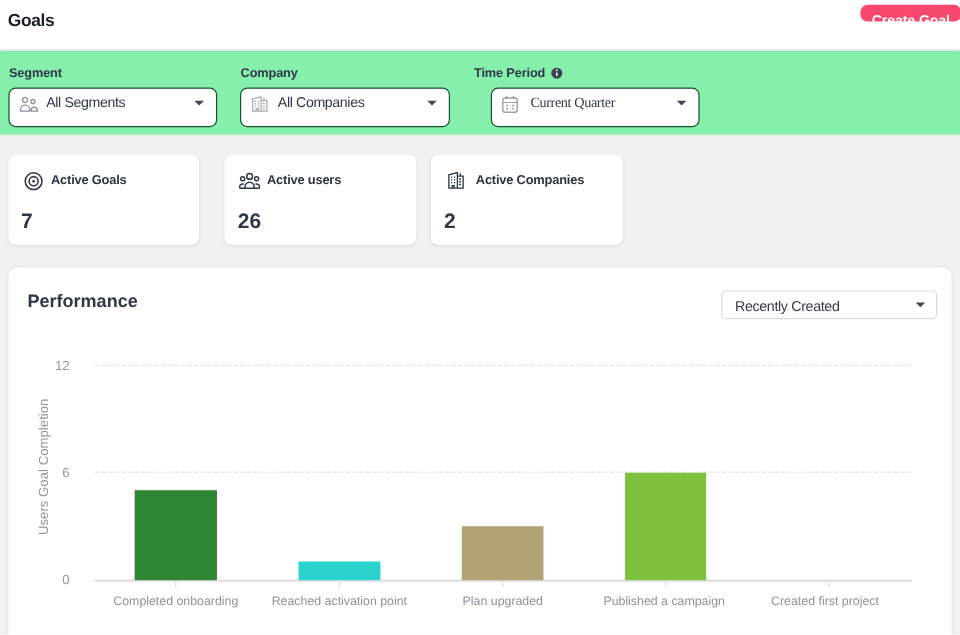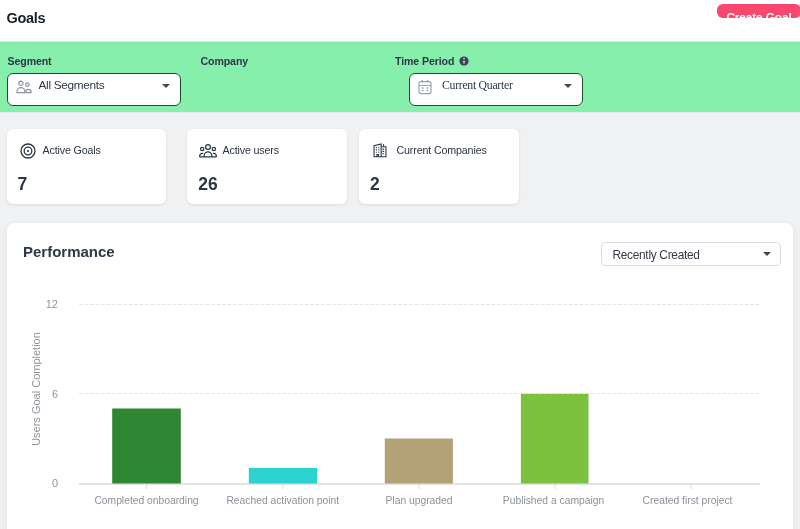--- a/index.html
+++ b/index.html
@@ -18,21 +18,21 @@
   .fbox { position:absolute; top:31.1px; height:33px; background:#fff; border:1px solid #14532d; border-radius:6px; }
   .fbox .txt { position:absolute; left:30.5px; top:0; line-height:22.5px; font-size:11.8px; letter-spacing:-0.3px; color:#2d3748; white-space:nowrap; }
   .fbox svg.ic { position:absolute; left:8px; top:5px; }
   .caret { position:absolute; right:10px; top:10.4px; width:0; height:0; border-left:4px solid transparent; border-right:4px solid transparent; border-top:4.2px solid #3f4855; }
 
   
   .graysec { position:absolute; left:0; top:112.5px; width:800px; height:416px; background:#f0f1f2; }
 
   .card { position:absolute; top:16px; width:159.5px; height:75px; background:#fff; border-radius:6px; box-shadow:0 1px 3px rgba(0,0,0,0.09); }
   .card .crow { position:absolute; left:13px; top:14.5px; height:16px; }
-  .card .clabel { position:absolute; left:36px; top:16.2px; font-size:10.7px; letter-spacing:-0.15px; font-weight:normal; color:#2b3442; line-height:1; white-space:nowrap;text-align:center; }
+  .card .clabel { position:absolute; left:36px; top:16.2px; font-size:10.7px; letter-spacing:-0.15px; font-weight:bold; color:#2b3442; line-height:1; white-space:nowrap;text-align:center; }
   .card .cnum { position:absolute; left:11px; top:47px; font-size:17.5px; font-weight:bold; color:#2d3748; line-height:1; }
 
   .panel { position:absolute; left:7px; top:110.5px; width:786px; height:330px; background:#fff; border-radius:8px; box-shadow:0 1px 4px rgba(0,0,0,0.08); }
   .panel h2 { position:absolute; left:16px; top:20.7px; font-size:15px; font-weight:bold; color:#2d3748; line-height:1; }
   .pselect { position:absolute; left:593.5px; top:19.4px; width:180px; height:24px; background:#fff; border:1px solid #d9dde2; border-radius:4px; }
   .pselect .txt { position:absolute; left:11px; line-height:24px; font-size:11.9px; letter-spacing:-0.3px; color:#333b48; }
   .pselect .caret { right:9px; top:8.8px; }
 </style>
 </head>
 <body>
@@ -56,20 +56,34 @@
     <svg class="ic" style="top:6.8px" width="17" height="15" viewBox="0 0 17 15" fill="none" stroke="#8d949f" stroke-width="1.2">
       <circle cx="4.9" cy="3.3" r="2.15"></circle>
       <path d="M1 12.6 v-1.1 a3.9 3.9 0 0 1 7.8 0 v1.1 z"></path>
       <circle cx="11.4" cy="4.6" r="1.7"></circle>
       <path d="M9.9 12.6 v-0.55 a2.6 2.6 0 0 1 5.2 0 v0.55 z"></path>
     </svg>
     <div class="txt">All Segments</div>
     <div class="caret"></div>
   </div>
 
+  <div class="fbox" style="left:200px; width:174.5px;">
+    <svg class="ic" style="top:5.8px" width="15" height="15" viewBox="0 0 15 15" fill="none" stroke="#a6acb5" stroke-width="1.1">
+      <path d="M1.6 13.6 V3.4 L8.6 1.7 V13.6 Z"></path>
+      <path d="M8.6 4.6 H13.4 V13.6 H8.6"></path>
+      <path d="M11 4.6 V2.2"></path>
+      <g stroke-width="1.15">
+        <path d="M3.4 5.4 h1.1 M6 5.4 h1.1 M3.4 7.6 h1.1 M6 7.6 h1.1 M3.4 9.8 h1.1 M6 9.8 h1.1"></path>
+        <path d="M10 7 h1.6 M10 9.2 h1.6 M10 11.4 h1.6"></path>
+      </g>
+      <path d="M4.6 13.6 v-2 h1.6 v2"></path>
+    </svg>
+    <div class="txt">All Companies</div>
+    <div class="caret"></div>
+  </div>
 
   <div class="fbox" style="left:409px; width:173.5px;font-family:Liberation Serif, serif;">
     <svg class="ic" style="left:8px; top:5.6px" width="14" height="16" viewBox="0 0 14 16" fill="none" stroke="#9aa1ab" stroke-width="1.2">
       <rect x="1" y="2.6" width="12" height="12" rx="2"></rect>
       <path d="M4.2 1 v2.6 M9.8 1 v2.6"></path>
       <path d="M1 6.4 h12" stroke-width="1"></path>
       <g stroke-width="1.3">
           <path d="M3.8 9 h1.6 M8.6 9 h1.6 M3.8 11.6 h1.6 M8.6 11.6 h1.6"></path>
         </g>
     </svg>
@@ -105,21 +119,21 @@
     <svg class="crow" style="left:13px; top:13px;" width="16" height="18" viewBox="0 0 16 18" fill="none" stroke="#2d3748" stroke-width="1.25">
       <path d="M1.3 16.6 V4.1 L9.3 2.1 V16.6 Z"></path>
       <path d="M9.3 5.4 H14.7 V16.6 H9.3"></path>
       <path d="M12 5.4 V2.6"></path>
       <g stroke-width="1.3">
         <path d="M3.3 6.3 h1.2 M6.1 6.3 h1.2 M3.3 8.9 h1.2 M6.1 8.9 h1.2 M3.3 11.5 h1.2 M6.1 11.5 h1.2"></path>
         <path d="M10.8 8 h1.8 M10.8 10.6 h1.8 M10.8 13.2 h1.8"></path>
       </g>
       <path d="M4.5 16.6 v-2.4 h1.8 v2.4"></path>
     </svg>
-    <div class="clabel" style="left:37.5px;">Current Companies</div>
+    <div class="clabel" style="left:37.5px;">Active Companies</div>
     <div class="cnum">2</div>
   </div>
 
   <div class="panel">
     <h2>Performance</h2>
     <div class="pselect">
       <div class="txt">Recently Created</div>
       <div class="caret"></div>
     </div>
     <svg class="abs" style="left:0; top:0;" width="786" height="306" viewBox="0 0 786 306">

